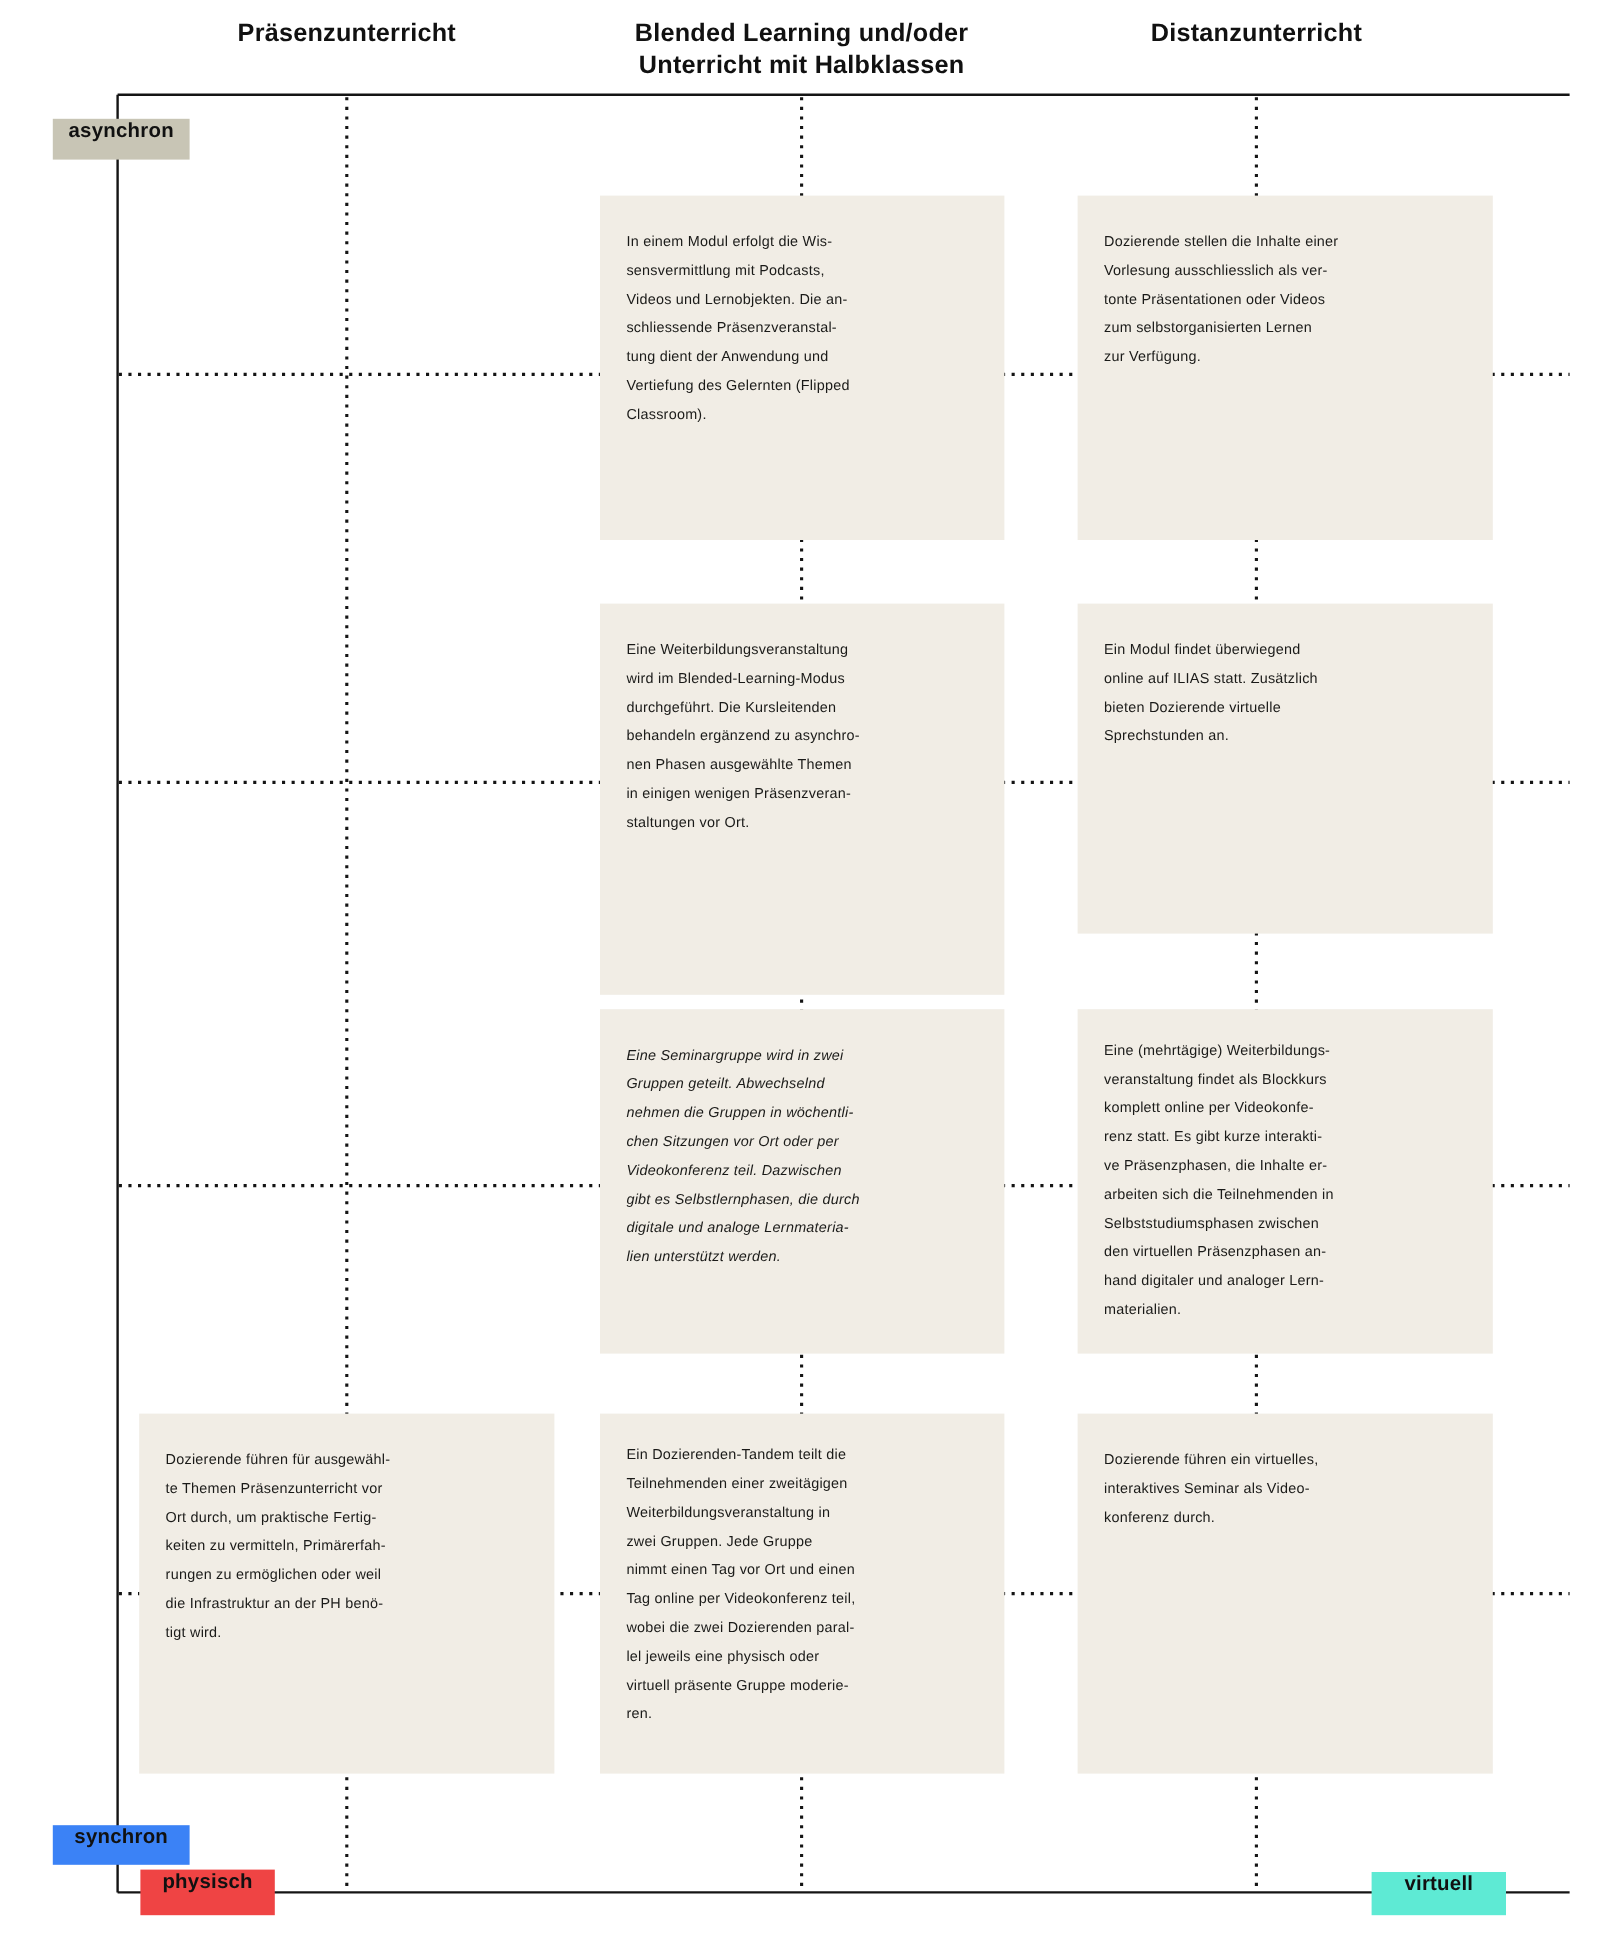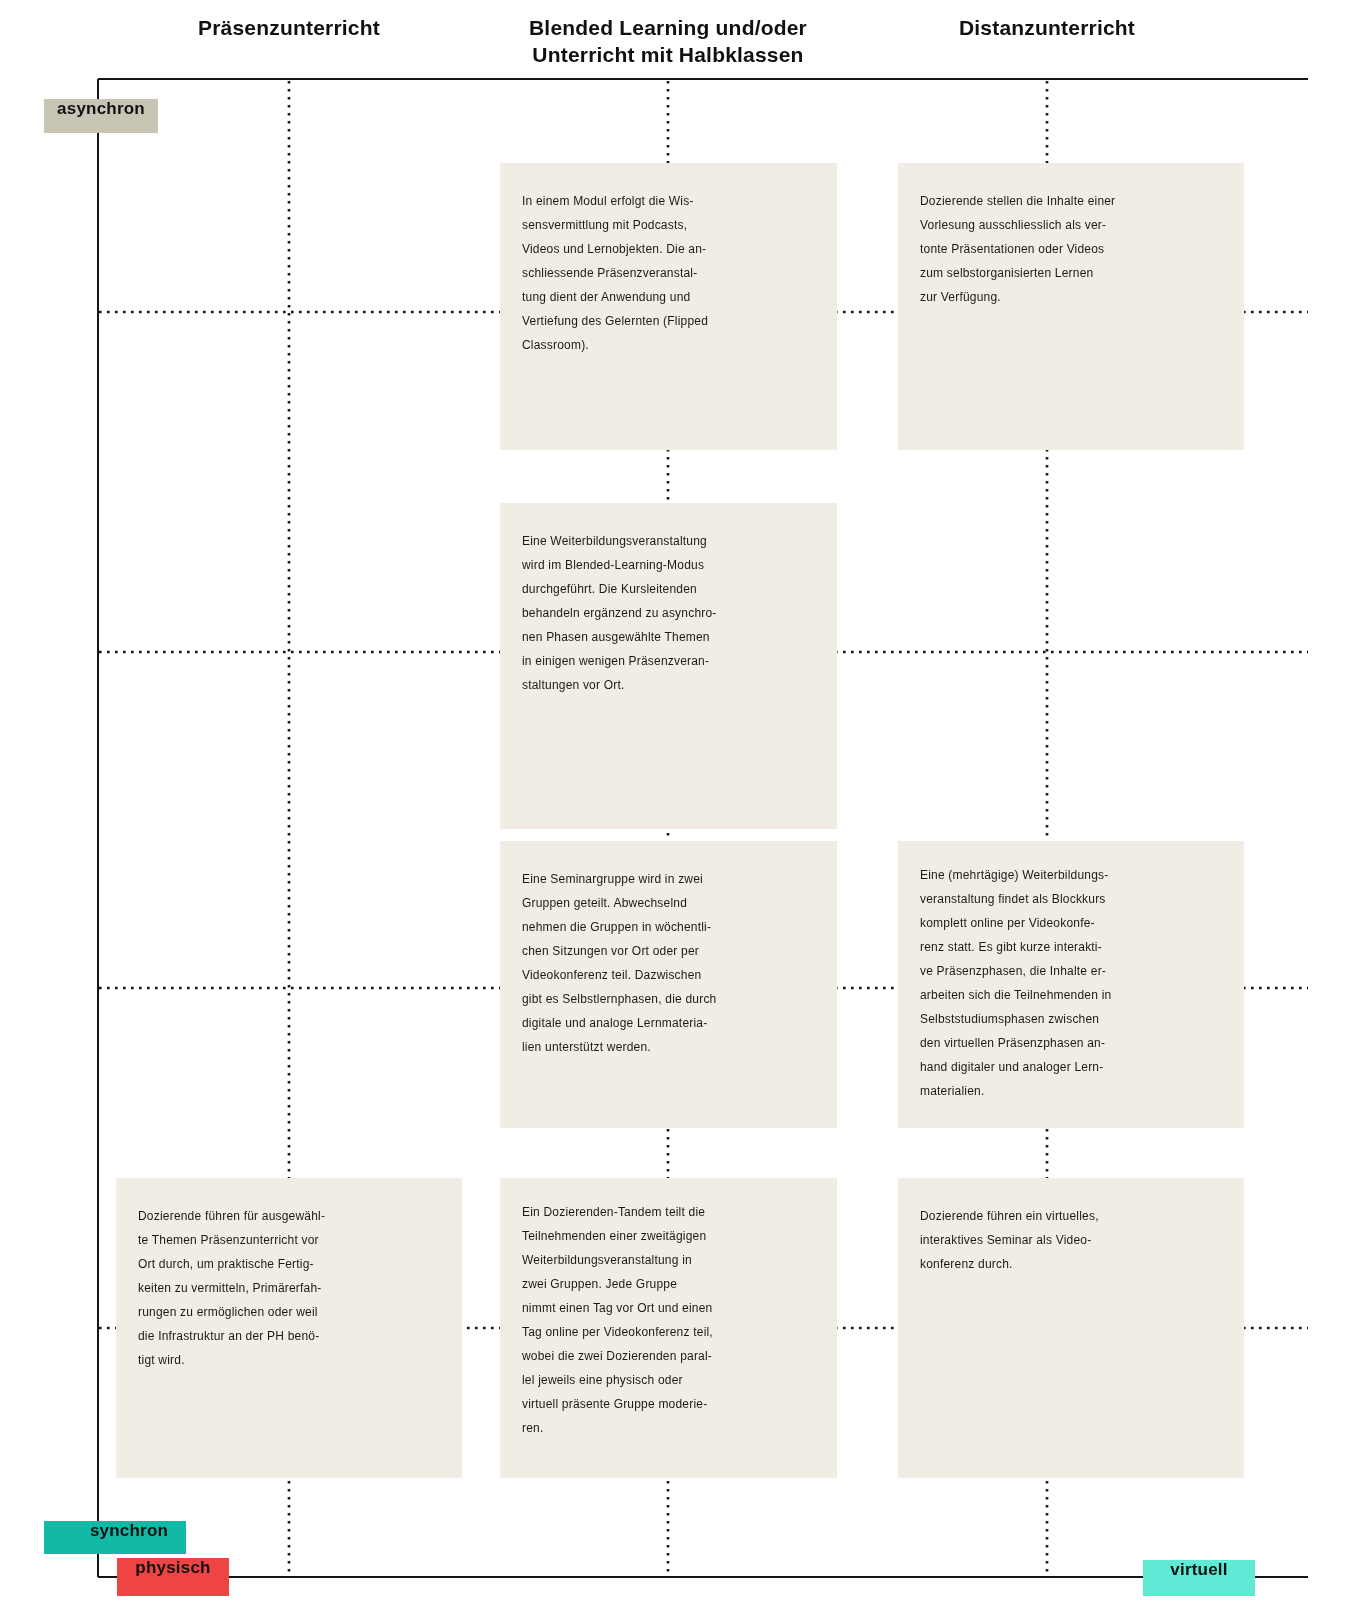--- a/index.html
+++ b/index.html
@@ -21,31 +21,31 @@
     padding:26px 8px 18px 22px;box-sizing:border-box;
   }
   .box-text{
     font-size:12px;line-height:24px;white-space:pre;color:#1a1a18;
     letter-spacing:0.2px;
   }
   .b1{left:500px;top:163px;width:337px;height:287px;}
   .b2{left:898px;top:163px;width:346px;height:287px;}
   .b3{left:500px;top:503px;width:337px;height:326px;}
   .b4{left:898px;top:503px;width:346px;height:275px;}
-  .b5{left:500px;top:841px;width:337px;height:287px;}
+  .b5{left:500px;top:841px;width:337px;height:287px;font-style:italic;}
   .b6{left:898px;top:841px;width:346px;height:287px;padding-top:22px;}
   .b7{left:116px;top:1178px;width:346px;height:300px;}
   .b8{left:500px;top:1178px;width:337px;height:300px;padding-top:22px;}
   .b9{left:898px;top:1178px;width:346px;height:300px;}
   .axis-label{
     position:absolute;z-index:3;display:flex;align-items:flex-start;justify-content:center;
     font-weight:bold;font-size:17px;color:#111;letter-spacing:0.2px;
   }
   .lbl-asynchron{left:44px;top:99px;width:114px;height:34px;background:#c8c5b5;}
-  .lbl-synchron{left:44px;top:1521px;width:114px;height:33px;background:#14b8a6;padding-left:28px;}
+  .lbl-synchron{left:44px;top:1521px;width:114px;height:33px;background:#3b82f6;}
   .lbl-physisch{left:117px;top:1558px;width:112px;height:38px;background:#ef4444;}
   .lbl-virtuell{left:1143px;top:1560px;width:112px;height:36px;background:#5eead4;}
 </style>
 </head>
 <body>
 
 <div class="canvas">
 
   <svg class="lines-layer" width="1352" height="1620" viewBox="0 0 1352 1620">
 
@@ -99,20 +99,26 @@
   </div>
   <div class="box b3">
     <div class="box-text">Eine Weiterbildungsveranstaltung
 wird im Blended-Learning-Modus
 durchgeführt. Die Kursleitenden
 behandeln ergänzend zu asynchro-
 nen Phasen ausgewählte Themen
 in einigen wenigen Präsenzveran-
 staltungen vor Ort.</div>
   </div>
+  <div class="box b4">
+    <div class="box-text">Ein Modul findet überwiegend
+online auf ILIAS statt. Zusätzlich
+bieten Dozierende virtuelle
+Sprechstunden an.</div>
+  </div>
   <div class="box b5">
     <div class="box-text">Eine Seminargruppe wird in zwei
 Gruppen geteilt. Abwechselnd
 nehmen die Gruppen in wöchentli-
 chen Sitzungen vor Ort oder per
 Videokonferenz teil. Dazwischen
 gibt es Selbstlernphasen, die durch
 digitale und analoge Lernmateria-
 lien unterstützt werden.</div>
   </div>

